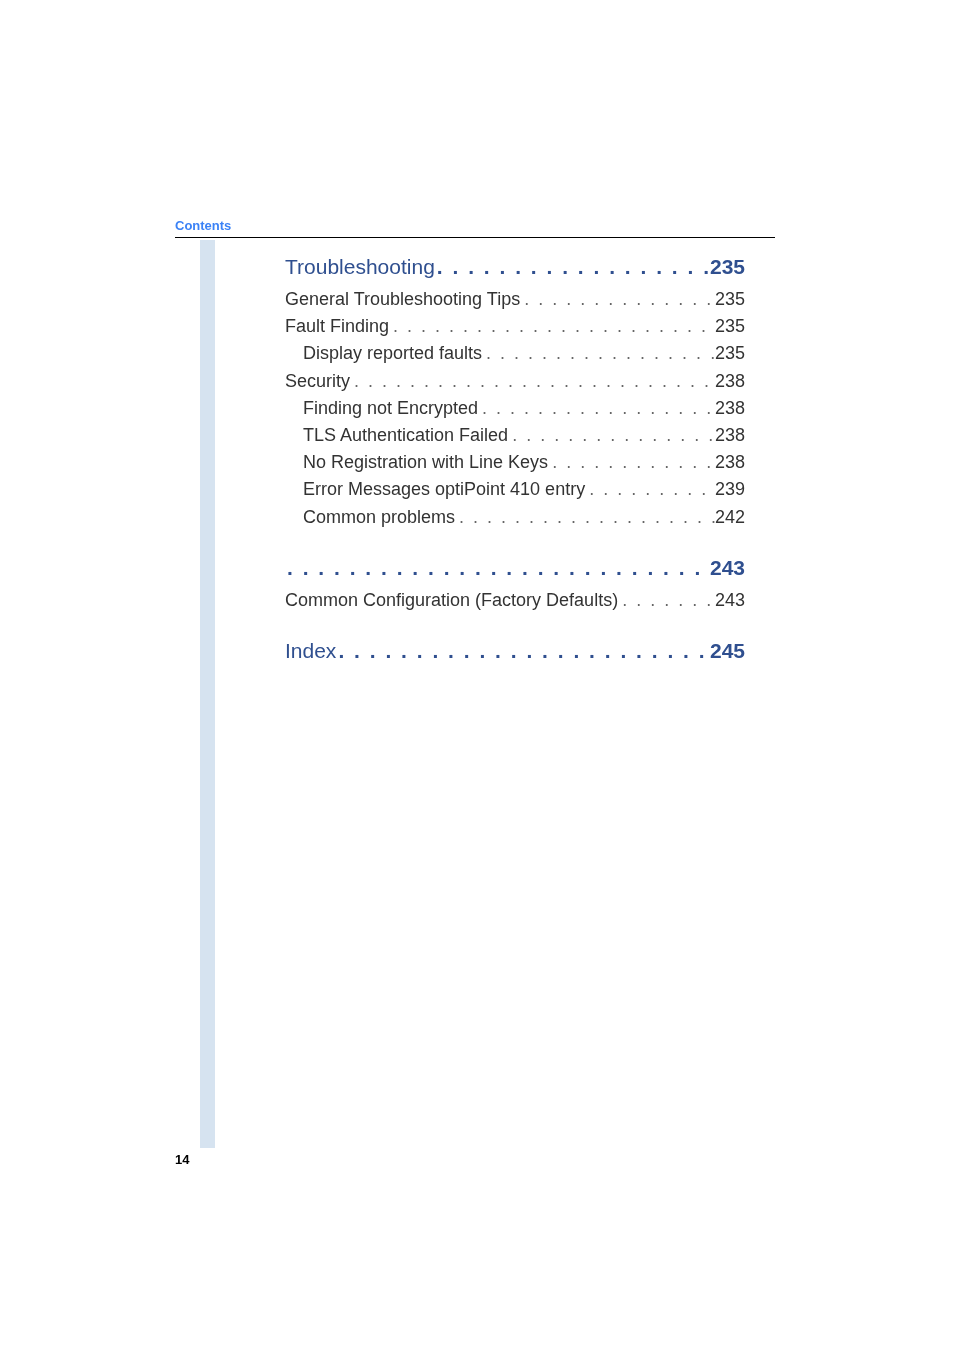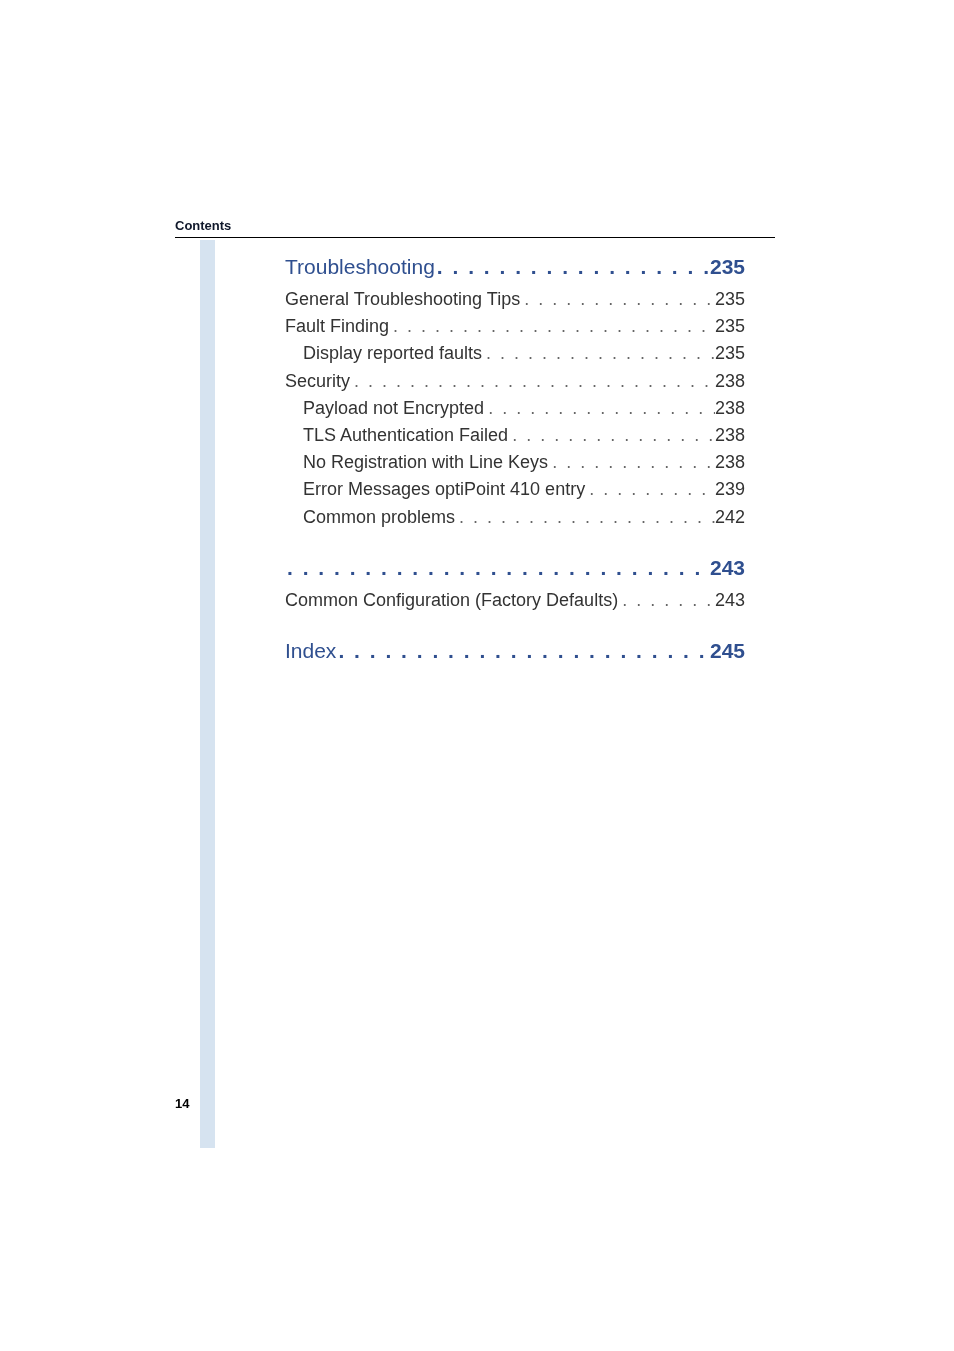--- a/index.html
+++ b/index.html
@@ -16,21 +16,21 @@
     }
     .page-container {
       position: absolute;
       left: 175px;
       top: 218px;
       width: 600px;
     }
     .section-label {
       font-size: 13px;
       font-weight: bold;
-      color: #0f172a;
+      color: #3b82f6;
       margin-bottom: 4px;
     }
     .hr-line {
       border: none;
       border-top: 1px solid #000;
       margin-bottom: 0;
     }
     .blue-bar {
       position: absolute;
       left: 200px;
@@ -96,21 +96,21 @@
       color: #666;
       padding: 0 4px;
     }
     .toc-entry-page {
       white-space: nowrap;
       color: #333;
     }
     .page-number {
       position: absolute;
       left: 175px;
-      top: 1096px;
+      top: 1152px;
       font-size: 13px;
       font-weight: bold;
       color: #000;
     }
   </style>
 </head>
 <body>
 
 <div class="page-container">
   <div class="section-label">Contents</div>
@@ -140,21 +140,21 @@
         <span class="toc-entry-title">Display reported faults</span>
         <span class="toc-entry-leader">. . . . . . . . . . . . . . . . . . . . . . . . . . . . . . . . . . . . . . . . . . . . . . . . . . . . . . . . . . . . . . . . . . . . . . . . . . . . . . . .</span>
         <span class="toc-entry-page"> 235</span>
       </div>
       <div class="toc-entry">
         <span class="toc-entry-title">Security</span>
         <span class="toc-entry-leader">. . . . . . . . . . . . . . . . . . . . . . . . . . . . . . . . . . . . . . . . . . . . . . . . . . . . . . . . . . . . . . . . . . . . . . . . . . . . . . . .</span>
         <span class="toc-entry-page"> 238</span>
       </div>
       <div class="toc-entry indent-1">
-        <span class="toc-entry-title">Payload not Encrypted</span>
+        <span class="toc-entry-title">Finding not Encrypted</span>
         <span class="toc-entry-leader">. . . . . . . . . . . . . . . . . . . . . . . . . . . . . . . . . . . . . . . . . . . . . . . . . . . . . . . . . . . . . . . . . . . . . . . . . . . . . . . .</span>
         <span class="toc-entry-page"> 238</span>
       </div>
       <div class="toc-entry indent-1">
         <span class="toc-entry-title">TLS Authentication Failed</span>
         <span class="toc-entry-leader">. . . . . . . . . . . . . . . . . . . . . . . . . . . . . . . . . . . . . . . . . . . . . . . . . . . . . . . . . . . . . . . . . . . . . . . . . . . . . . . .</span>
         <span class="toc-entry-page"> 238</span>
       </div>
       <div class="toc-entry indent-1">
         <span class="toc-entry-title">No Registration with Line Keys</span>

